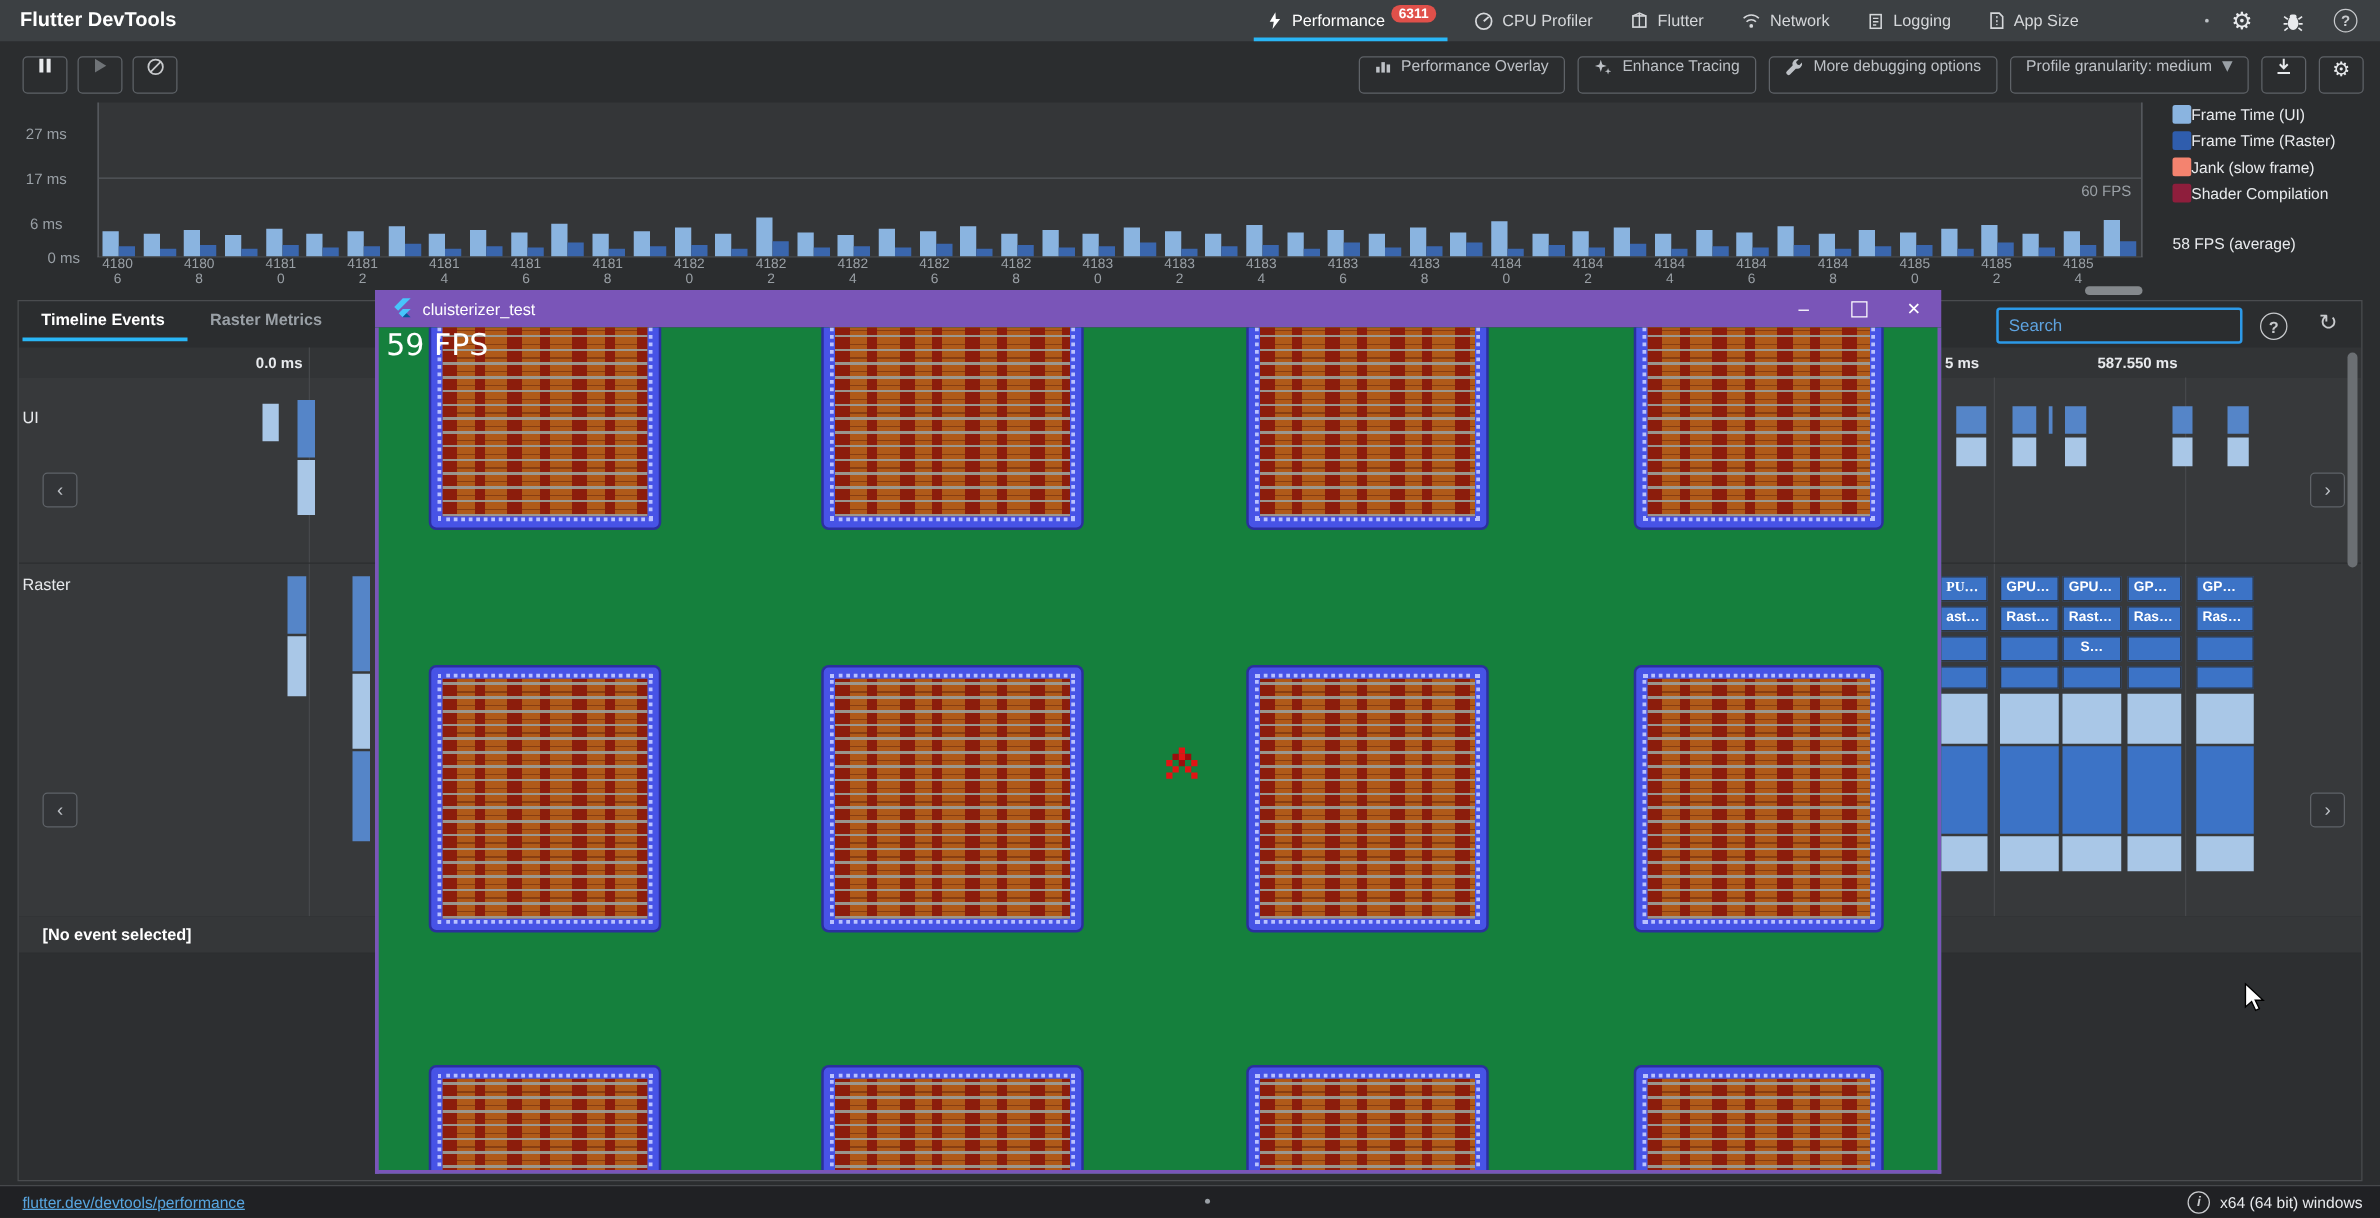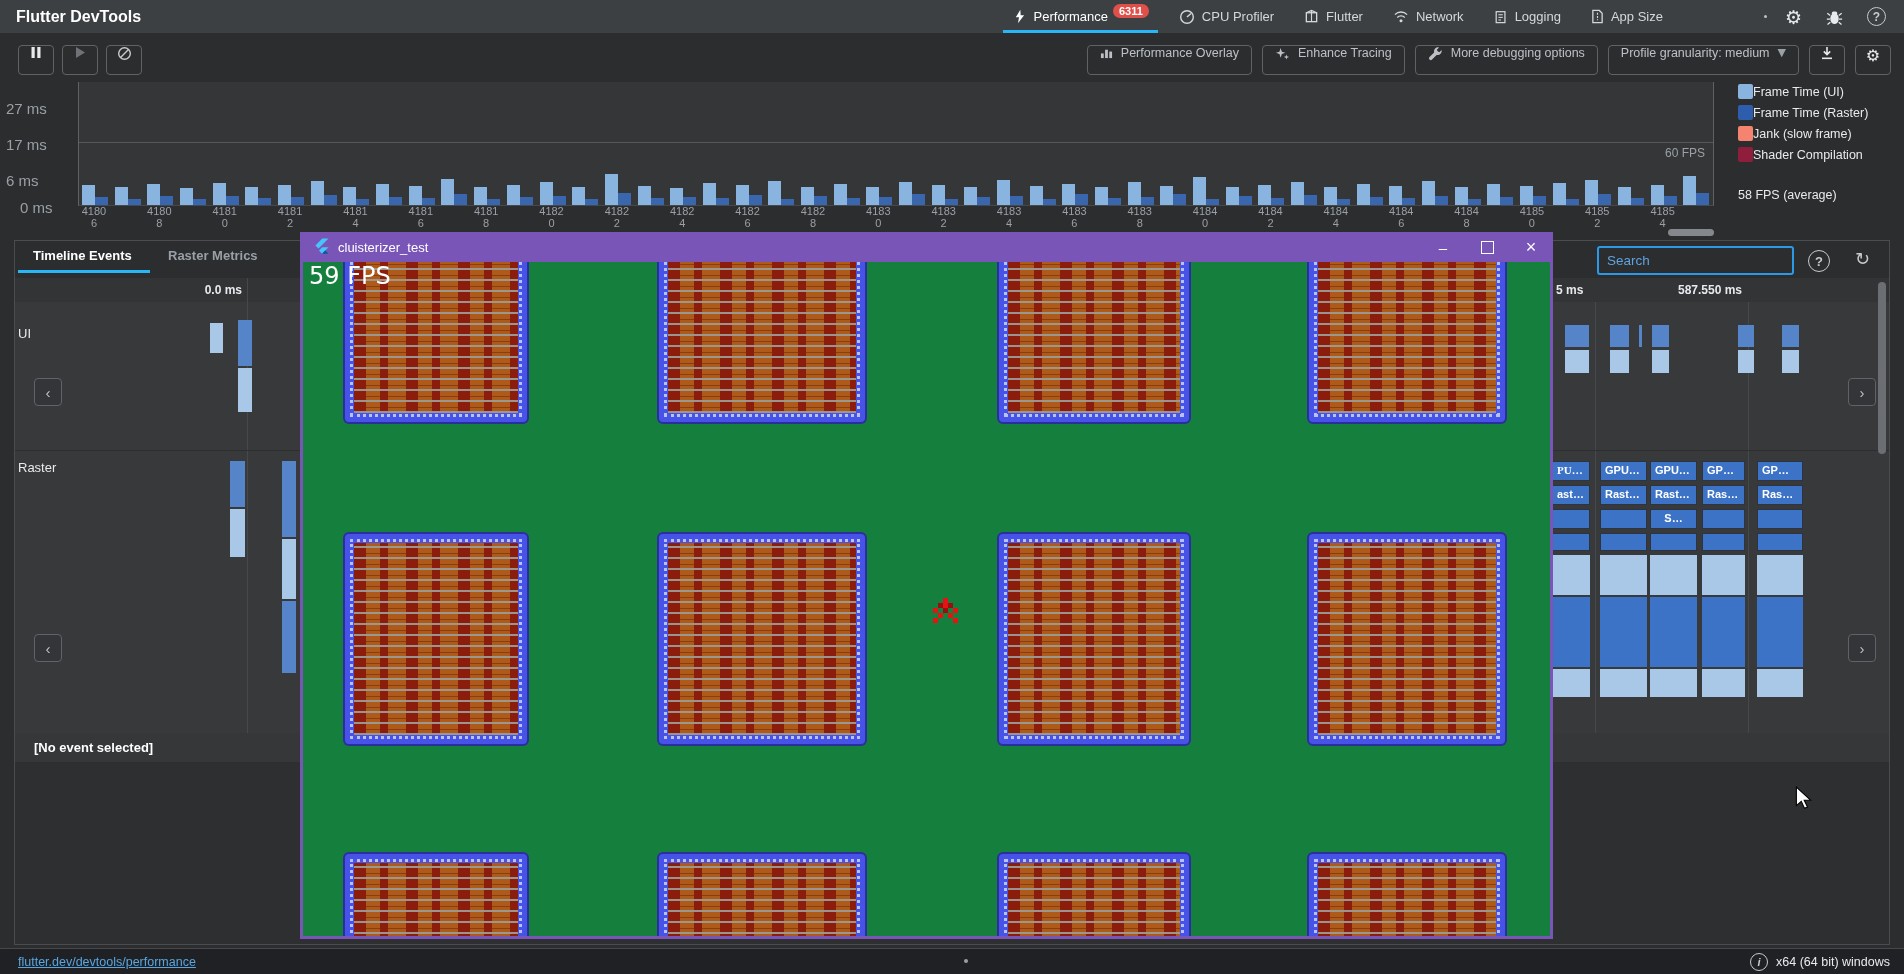--- a/index.html
+++ b/index.html
@@ -23,21 +23,21 @@
   
   .btn{height:30px;border:1px solid #5f6368;border-radius:4px;background:transparent;
        color:#bdc1c6;font-size:12.5px;display:flex;gap:8px;padding:0 12px;
        box-sizing:border-box;white-space:nowrap;}
   .btn.icon-only{width:36px;justify-content:center;padding:0;}
   #toolbar-left{position:absolute;left:18px;top:45px;display:flex;gap:8px;}
   #toolbar-right{position:absolute;right:13px;top:45px;display:flex;gap:10px;}
   
   #fps-plot{position:absolute;left:78px;top:82px;width:1634px;height:123px;background:#343638;
             border-left:1px solid #5f6368;border-right:1px solid #5f6368;border-bottom:1px solid #46484a;}
-  .ytick{position:absolute;width:62px;text-align:left;font-size:15px;color:#9aa0a6;}
+  .ytick{position:absolute;width:62px;text-align:center;font-size:12px;color:#9aa0a6;}
   .fps-bar{position:absolute;bottom:0;width:13px;}
   .fps-bar.ui{background:#8ab4e0;}
   .fps-bar.raster{background:#3a66ad;}
   #fps-xlabels{position:absolute;left:78px;top:205px;width:1634px;height:23px;overflow:hidden;}
   .xlab{position:absolute;width:46px;text-align:center;font-size:11px;line-height:12px;color:#9aa0a6;}
   #target-line{position:absolute;left:0;top:60px;width:100%;height:1px;background:#55595d;}
   #target-label{position:absolute;right:8px;top:64px;font-size:12px;color:#9aa0a6;}
   #legend{position:absolute;left:1738px;top:84px;display:flex;flex-direction:column;gap:6px;}
   .legend-row{display:flex;align-items:center;font-size:12.5px;color:#e8eaed;}
   .swatch{width:15px;height:15px;border-radius:2px;}

